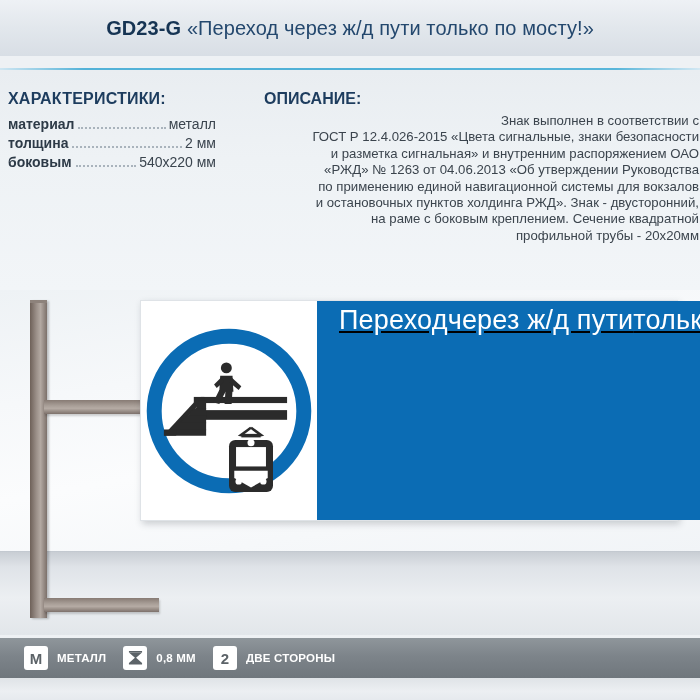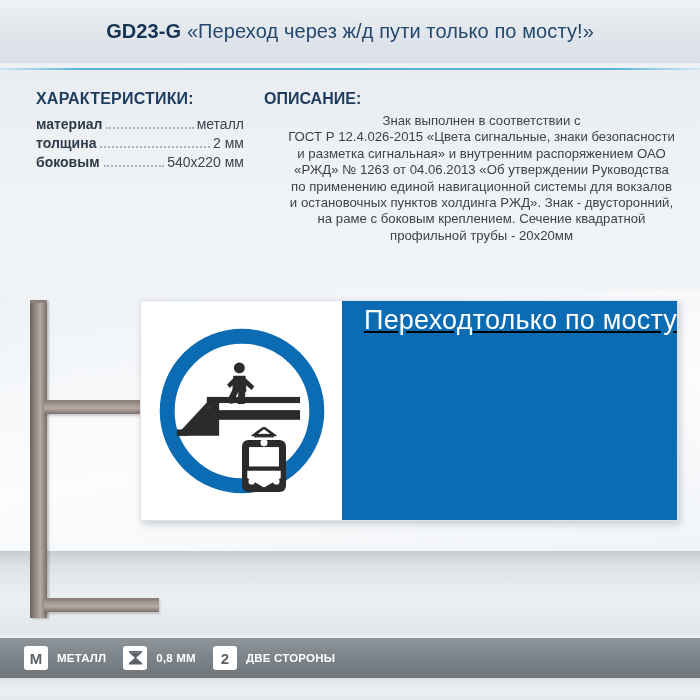--- a/index.html
+++ b/index.html
@@ -5,42 +5,42 @@
   * { margin:0; padding:0; box-sizing:border-box; }
   html, body { width:700px; height:700px; overflow:hidden; }
   body {
     font-family: "Liberation Sans", sans-serif;
     background:#eef1f4;
     position:relative;
   }
 
   
   #header {
-    position:absolute; left:0; top:0; width:700px; height:63px;
+    position:absolute; left:0; top:0; width:700px; height:56px;
     background:linear-gradient(180deg,#eef1f5 0%,#e3e8ed 45%,#d8dee5 100%);
     display:flex; align-items:center; justify-content:center;
   }
   #header-title {
     font-size:20px; color:#1d3c5e; letter-spacing:.1px;
     white-space:nowrap;
   }
   #header-title .code { font-weight:bold; color:#163453; }
   #header-title .name { font-weight:normal; color:#24486e; }
   #header-rule {
     position:absolute; left:0; top:68px; width:700px; height:2px;
     background:linear-gradient(90deg,#cfe6f2 0%,#53b2d8 12%,#4fb0d6 50%,#59b6da 88%,#d4e8f3 100%);
   }
 
   
   #info {
     position:absolute; left:0; top:70px; width:700px; height:220px;
     background:linear-gradient(180deg,#e9edf1 0%,#eef2f5 40%,#f2f5f8 100%);
   }
   #spec {
-    position:absolute; left:36px; top:20px; width:220px;
+    position:absolute; left:8px; top:20px; width:220px;
   }
   #spec-heading {
     font-size:16px; font-weight:bold; color:#1d3c5e; margin-bottom:8px;
     letter-spacing:.2px;
   }
   .spec-row {
     display:flex; align-items:flex-end; font-size:14px; color:#333b42;
     margin-bottom:3px; width:208px;
   }
   .spec-key { font-weight:bold; color:#2d3a47; white-space:nowrap; }
@@ -49,21 +49,21 @@
     min-width:8px;
   }
   .spec-val { white-space:nowrap; color:#3a444e; }
 
   #desc { position:absolute; left:264px; top:20px; width:435px; }
   #desc-heading {
     font-size:16px; font-weight:bold; color:#1d3c5e; margin-bottom:5px;
   }
   #desc-body {
     font-size:13.2px; line-height:16.4px; color:#3b444d;
-    text-align:center; white-space:pre-line;
+    text-align:right; white-space:pre-line;
   }
 
   
   #scene {
     position:absolute; left:0; top:290px; width:700px; height:345px;
     overflow:hidden;
   }
   #wall {
     position:absolute; left:0; top:0; width:700px; height:262px;
     background:linear-gradient(170deg,#eef2f5 0%,#f6f8fa 30%,#fbfcfd 55%,#f1f4f7 100%);
@@ -252,20 +252,21 @@
           <path d="M106,168 h38 v8 l-19,11 l-19,-11 z" fill="#ffffff"></path>
 
           <circle cx="111" cy="180" r="3.6" fill="#ffffff"></circle>
           <circle cx="139" cy="180" r="3.6" fill="#ffffff"></circle>
         </g>
       </svg>
     </div>
 
     <div id="sign-text-panel">
       <div class="sign-line">Переход</div>
+      <div class="sign-line">через ж/д пути</div>
       <div class="sign-line">только по мосту</div>
     </div>
 
   </div>
 </div>
 
 <div id="bottombar">
 
   <div class="feat">
     <span class="feat-icon">

